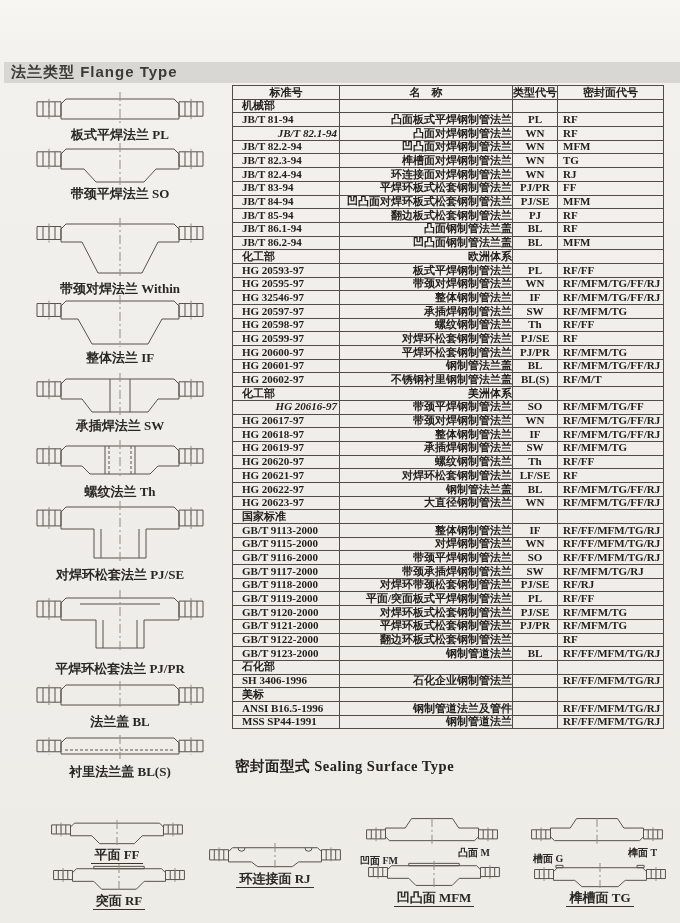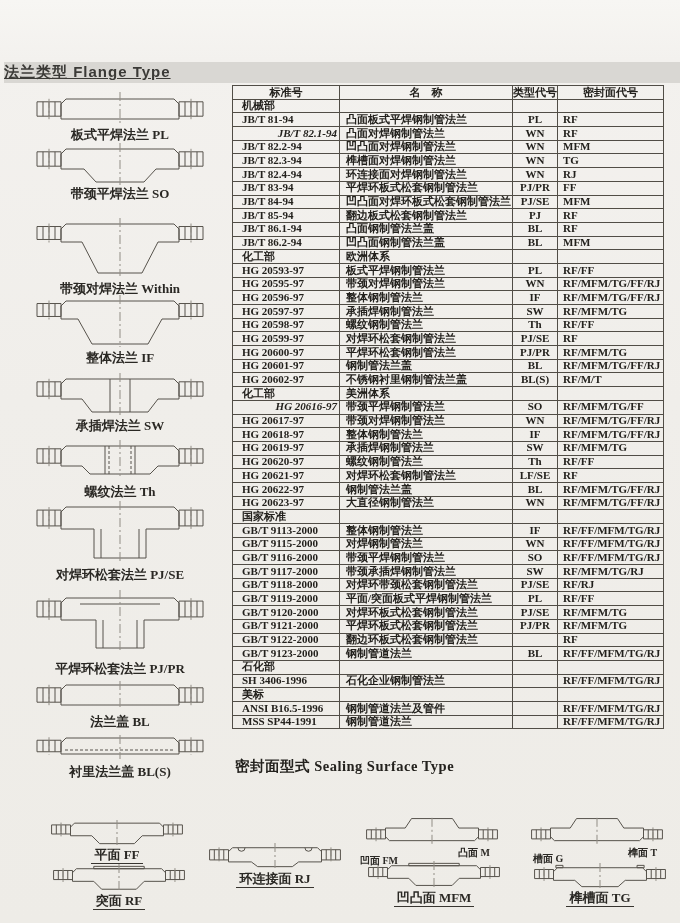--- a/index.html
+++ b/index.html
@@ -6,41 +6,41 @@
   .page{position:relative;width:680px;height:923px;overflow:hidden;
         background:linear-gradient(180deg,#f7f6f3 0px,#f3f1ee 60px,#f0eeea 400px,#eeece7 923px);
         font-family:"Liberation Sans",sans-serif;color:#211f1b;}
   
   .hdr{position:absolute;right:12px;top:6px;text-align:right;color:#161412;}
   .hdr .pn{font:700 17px "Liberation Sans",sans-serif;letter-spacing:.5px;}
   .hdr .ttl{font:700 21px "Liberation Sans",sans-serif;letter-spacing:4px;margin-top:3px;}
   
   .band{position:absolute;left:4px;right:0;top:62px;height:21px;background:#d9d7d3;
         display:flex;align-items:center;}
-  .band span{font:600 15px "Liberation Sans",sans-serif;color:#3b3a37;padding-left:0;letter-spacing:1px;text-decoration:underline;}
+  .band span{font:600 15px "Liberation Sans",sans-serif;color:#3b3a37;padding-left:7px;letter-spacing:1px;}
   
   .diag{position:absolute;}
   .fl svg{display:block;width:100%;}
   .fl line,.fl path,.fl rect{stroke:#57534c;fill:none;stroke-width:1;vector-effect:non-scaling-stroke;}
   .fl .cl{stroke:#918d85;stroke-dasharray:9 3 2 3;}
   .fl .dsh{stroke-dasharray:3 2;}
   .dlabel{text-align:center;font:700 13px "Liberation Serif","DejaVu Serif",serif;
           color:#2a2824;white-space:nowrap;}
   .slabel{border-bottom:1px solid #37342f;padding:0 3px 1px;}
   .small-lab{position:absolute;font:600 10px "Liberation Serif","DejaVu Serif",serif;
              color:#2a2824;white-space:nowrap;}
   
   table.std{position:absolute;left:232px;top:85px;width:431px;border-collapse:collapse;
             table-layout:fixed;font-family:"Liberation Serif","DejaVu Serif",serif;color:#23211d;}
   .std th,.std td{border:1px solid #514d46;font-size:11px;height:12.7px;line-height:1.05;
                   padding:0;overflow:hidden;white-space:nowrap;}
   .std th{font-weight:700;text-align:center;}
   .std td{font-weight:600;}
   .std td.c0{padding-left:9px;}
-  .std td.c1{padding-left:6px;}
+  .std td.c1{padding-left:6px;text-align:right;}
   .std td.c2{text-align:center;}
   .std td.c3{padding-left:5px;}
   .std tr.sec td{font-weight:700;}
   .std td.r{text-align:right;padding-left:0;padding-right:2px;font-style:italic;}
   
   .sheading{position:absolute;left:235px;top:757px;font:700 14.5px "Liberation Serif","DejaVu Serif",serif;
             color:#24221e;letter-spacing:.5px;}
 </style>
 </head>
 <body>
@@ -393,21 +393,21 @@
           <td class="c2">PL</td>
           <td class="c3">RF/FF</td>
         </tr>
         <tr>
           <td class="c0">HG 20595-97</td>
           <td class="c1">带颈对焊钢制管法兰</td>
           <td class="c2">WN</td>
           <td class="c3">RF/MFM/TG/FF/RJ</td>
         </tr>
         <tr>
-          <td class="c0">HG 20596-97</td>
+          <td class="c0">HG 32546-97</td>
           <td class="c1">整体钢制管法兰</td>
           <td class="c2">IF</td>
           <td class="c3">RF/MFM/TG/FF/RJ</td>
         </tr>
         <tr>
           <td class="c0">HG 20597-97</td>
           <td class="c1">承插焊钢制管法兰</td>
           <td class="c2">SW</td>
           <td class="c3">RF/MFM/TG</td>
         </tr>

